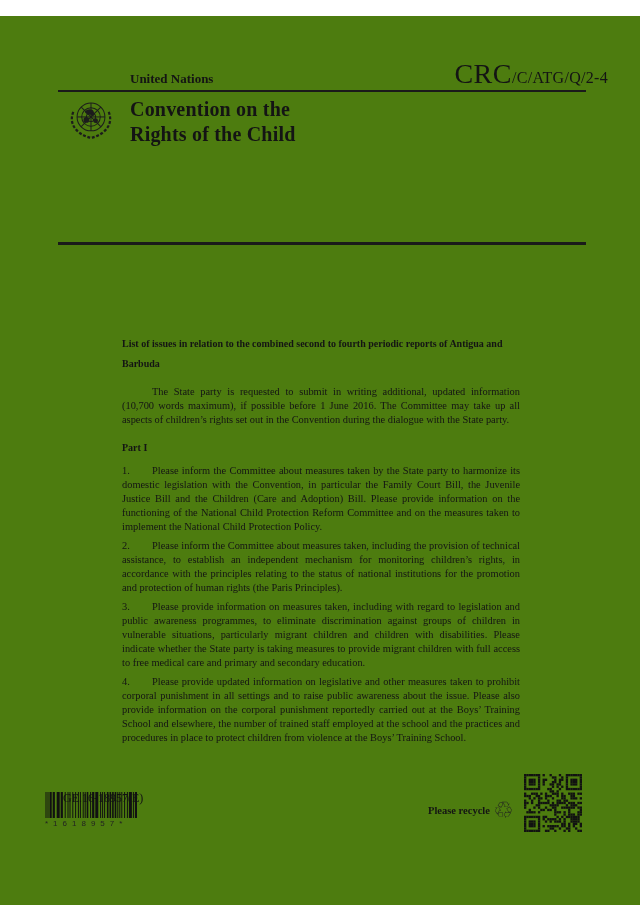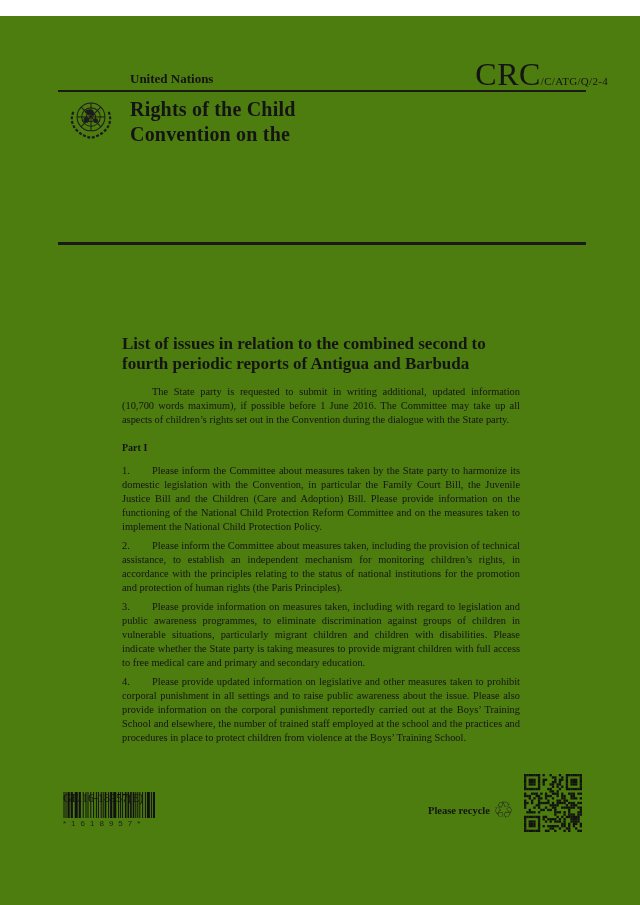--- a/index.html
+++ b/index.html
@@ -5,44 +5,44 @@
   html,body { margin:0; padding:0; background:#ffffff; }
   .page {
     position:relative; width:640px; height:905px; margin:16px auto;
     background:#4d7c0f; color:#141414;
     font-family:"Liberation Serif","DejaVu Serif",serif;
     overflow:hidden;
   }
   
   .un-name { position:absolute; left:130px; top:55px; font-size:13px; font-weight:bold; }
   .doc-symbol { position:absolute; top:44px; right:32px; line-height:28px; white-space:nowrap; }
-  .sym-big { font-size:32px; letter-spacing:0.5px; }
-  .sym-small { font-size:11px; letter-spacing:0.3px; }
+  .sym-big { font-size:28px; letter-spacing:0.5px; }
+  .sym-small { font-size:16px; letter-spacing:0.3px; }
   .rule { position:absolute; left:58px; width:528px; background:#1a1a1a; }
   .rule-top { top:74px; height:2px; }
   .rule-mid { top:226px; height:3px; }
   .emblem { position:absolute; left:64px; top:78px; width:54px; height:56px; }
   .emblem svg { width:100%; height:100%; }
   .treaty-title { position:absolute; left:130px; top:81px; font-size:20px; font-weight:bold; line-height:25px; letter-spacing:0.2px; }
   .meta { position:absolute; left:420px; top:84px; font-size:10.5px; line-height:13.5px; }
   .meta-gap { height:15px; }
   
   .session { position:absolute; left:63px; top:237px; font-size:10.5px; line-height:12.5px; }
   .session .b { font-weight:bold; }
   .session .b-first { font-size:11.5px; }
   
   .content { position:absolute; left:122px; top:318px; width:398px; font-size:10.4px; line-height:14px; text-align:justify; }
-  .doc-title { font-size:17px; font-weight:bold; line-height:20px; margin:0 0 11px 0; text-align:left; width:402px; }
+  .doc-title { font-size:10px; font-weight:bold; line-height:20px; margin:0 0 11px 0; text-align:left; width:402px; }
   .intro { margin:0; text-indent:30px; }
   .part { font-size:10px; font-weight:bold; line-height:19px; margin:11px 0 7px 0; text-align:left; }
   .num-para { margin:5px 0 0 0; }
   .pnum { display:inline-block; width:30px; }
   
   .ge { position:absolute; left:63px; top:775px; font-size:12px; }
-  .barcode { position:absolute; left:63px; top:776px; width:95px; }
+  .barcode { position:absolute; left:45px; top:776px; width:95px; }
   .barcode svg { display:block; width:92px; height:26px; fill:#111; }
   .barcode-text { font-family:"Liberation Sans","DejaVu Sans",sans-serif; font-size:8px; letter-spacing:5px; margin-top:1px; white-space:nowrap; color:#222; }
   .recycle { position:absolute; left:428px; top:783px; display:flex; align-items:center; }
   .recycle-label { font-size:10.5px; font-weight:bold;text-align:center; }
   .recycle-icon { font-family:"DejaVu Sans",sans-serif; font-size:23px; line-height:23px; margin-left:3px; color:#222; }
   .qr { position:absolute; left:524px; top:758px; width:58px; height:58px; }
   .qr svg { width:58px; height:58px; fill:#111; }
 </style>
 </head>
 <body>
@@ -73,22 +73,22 @@
         <circle cx="34" cy="22.5" r="2.3"></circle>
       </g>
       <g fill="none" stroke="#1c1c1c" stroke-width="2.6">
         <path d="M11 20 q-5.5 14 6.5 24 q6 5 13.5 6.5" stroke-dasharray="3.5 2"></path>
         <path d="M53 20 q5.5 14 -6.5 24 q-6 5 -13.5 6.5" stroke-dasharray="3.5 2"></path>
       </g>
     </svg>
   </div>
 
   <div class="treaty-title">
+    <div>Convention on the</div>
     <div>Rights of the Child</div>
-    <div>Convention on the</div>
   </div>
 
 
   <div class="rule rule-mid"></div>
 
 
   <div class="content">
     <h1 class="doc-title">List of issues in relation to the combined second to fourth periodic reports of Antigua and Barbuda</h1>
     <p class="intro">The State party is requested to submit in writing additional, updated information (10,700 words maximum), if possible before 1 June 2016. The Committee may take up all aspects of children’s rights set out in the Convention during the dialogue with the State party.</p>
     <h2 class="part">Part I</h2>

